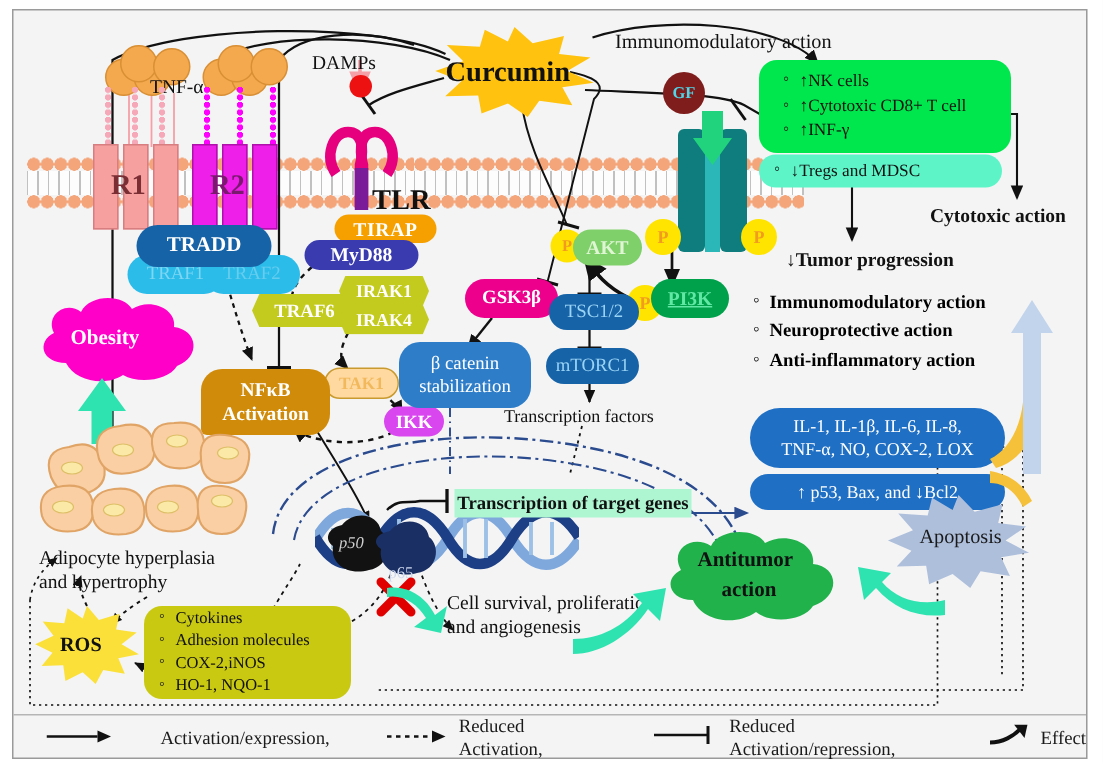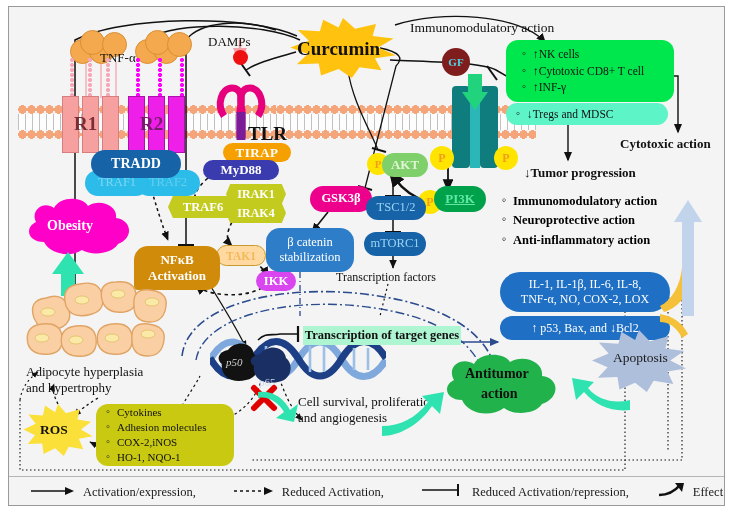--- a/index.html
+++ b/index.html
@@ -498,21 +498,21 @@
   <div class="abs" style="left:560px;top:374px;">
     <svg width="70" height="40">
         <path d="M70,36 C52,38 36,32 24,18 L16,26 L12,4 L34,8 L28,14 C38,26 54,30 70,26 z" fill="#2fe3b0"></path>
       </svg>
   </div>
 
   <div class="star" style="left:590px;top:330px;width:98px;height:62px;background:#aebfdc;"></div>
   <div class="txt" style="left:613px;top:350px;font-size:13.5px;color:#1a1a1a;">Apoptosis</div>
 
   <div class="legend">
-    <div class="lg-item" style="margin-left:22px;">
+    <div class="lg-item" style="margin-left:22px;gap:24px;">
       <span style="display:inline-block;margin-right:8px;">
         <svg width="44" height="10">
             <path d="M0,5 L34,5" stroke="#111" stroke-width="1.6"></path>
             <path d="M34,1 L43,5 L34,9 z" fill="#111"></path>
           </svg>
       </span>
       <span>Activation/expression,</span>
     </div>
     <div class="lg-item" style="margin-left:38px;">
       <span style="display:inline-block;margin-right:8px;">

